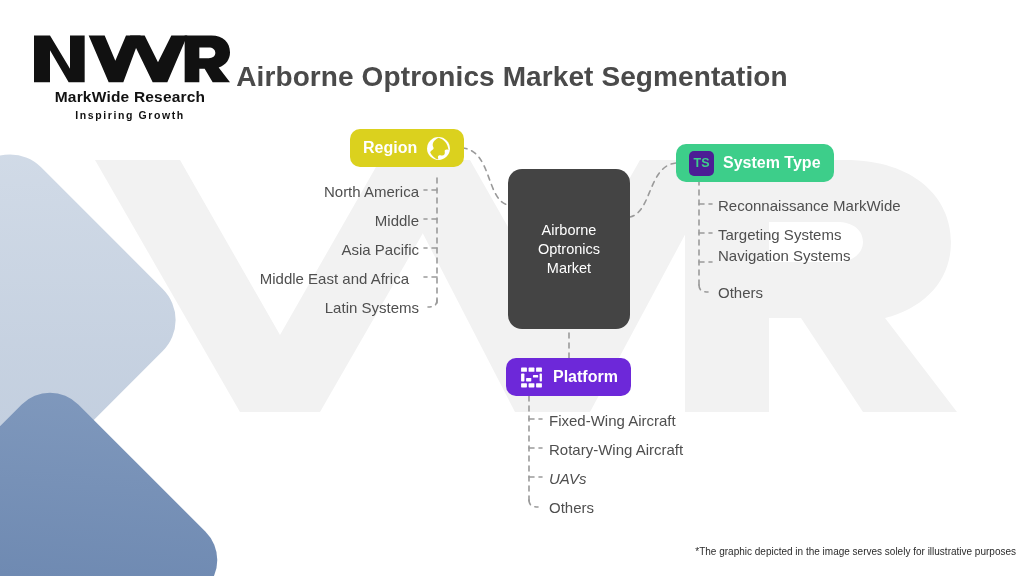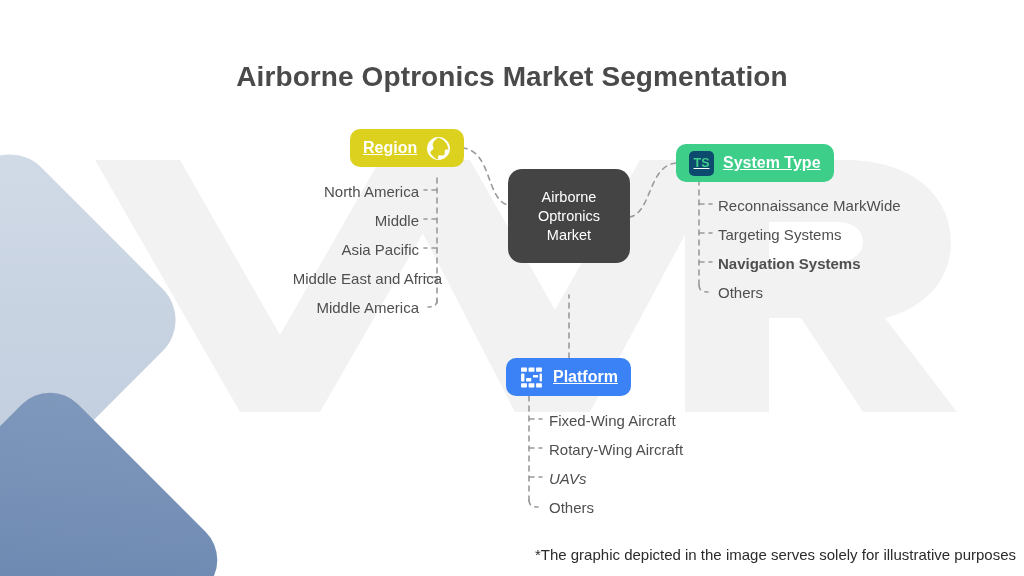--- a/index.html
+++ b/index.html
@@ -73,21 +73,21 @@
     letter-spacing: .1px;
   }
 
   
   .conn { position: absolute; left: 0; top: 0; width: 1024px; height: 576px; pointer-events: none; }
 
   
   .center-node {
     position: absolute;
     left: 508px; top: 169px;
-    width: 122px; height: 94px;
+    width: 122px; height: 160px;
     background: #444444;
     border-radius: 14px;
     display: flex; align-items: center; justify-content: center;
     color: #ffffff;
     font-size: 14.5px;
     line-height: 19px;
     text-align: center;
     font-weight: normal;
   }
 
@@ -95,34 +95,33 @@
   .badge {
     position: absolute;
     display: flex; align-items: center;
     height: 38px;
     border-radius: 10px;
     padding: 0 13px;
     color: #ffffff;
     font-size: 16px;
     font-weight: bold;
     white-space: nowrap;
-    text-decoration: underline;
   }
   .badge .blabel { line-height: 1; }
   .badge-region   { left: 350px; top: 129px; }
   .badge-system   { left: 676px; top: 144px; }
   .badge-platform { left: 506px; top: 358px; }
   .badge-region .blabel { margin-right: 9px; }
   .badge-system .blabel,
   .badge-platform .blabel { margin-left: 9px; }
 
   .ic { width: 25px; height: 25px; flex: 0 0 25px; display:block; }
   .ic-box {
     width: 25px; height: 25px; flex: 0 0 25px;
-    background: #0c4a6e;
+    background: #4c1d95;
     border-radius: 5px;
     display: flex; align-items: center; justify-content: center;
     font-size: 12.5px; font-weight: bold;
     line-height: 1;
   }
 
   
   .leaf {
     position: absolute;
     font-size: 15px;
@@ -136,40 +135,52 @@
   .source {
     position: absolute;
     left: 403px; top: 543px;
     font-size: 11.5px;
     font-weight: bold;
     color: #1b1b1b;
   }
   .disclaimer {
     position: absolute;
     right: 8px; top: 546px;
-    font-size: 15px;
+    font-size: 10px;
     color: #2b2b2b;
   }
 </style>
 </head>
 <body>
 
 <div id="stage">
 
   <svg class="wm" viewBox="0 0 880 270" aria-hidden="true">
     <g fill="#f2f2f2">
       <path d="M10 10 L95 10 L195 185 L295 10 L380 10 L235 262 L155 262 Z"></path>
       <path d="M300 10 L385 10 L470 160 L555 10 L640 10 L505 262 L430 262 Z"></path>
       <path d="M600 10 L760 10 C830 10 866 48 866 92 C866 130 840 158 800 168 L872 262 L778 262 L716 168 L684 168 L684 262 L600 262 Z M684 72 L684 112 L752 112 C768 112 778 103 778 92 C778 80 768 72 752 72 Z"></path>
     </g>
   </svg>
 
   <div class="shape-light"></div>
   <div class="shape-dark"></div>
 
+  <div class="logo">
+    <svg class="logo-mark" viewBox="0 0 300 85" width="200" height="57" aria-hidden="true">
+      <g fill="#111111">
+        <path d="M6 78 L6 8 L30 8 L60 58 L60 8 L82 8 L82 78 L58 78 L30 30 L30 78 Z"></path>
+        <path d="M88 8 L112 8 L128 46 L144 8 L166 8 L140 78 L118 78 Z"></path>
+        <path d="M150 8 L172 8 L192 48 L212 8 L236 8 L206 78 L184 78 Z"></path>
+        <path d="M232 78 L232 8 L272 8 C290 8 300 19 300 33 C300 44 294 52 283 56 L300 78 L274 78 L262 58 L254 58 L254 78 Z M254 26 L254 42 L268 42 C274 42 278 39 278 34 C278 29 274 26 268 26 Z"></path>
+      </g>
+    </svg>
+    <div class="logo-name">MarkWide Research</div>
+    <div class="logo-tag">Inspiring Growth</div>
+  </div>
 
   <div class="title">Airborne Optronics Market Segmentation</div>
 
   <svg class="conn" viewBox="0 0 1024 576" aria-hidden="true">
     <g fill="none" stroke="#9a9a9a" stroke-width="1.6" stroke-dasharray="5,5" stroke-linecap="round">
 
       <path d="M462 148 C492 150 486 200 508 205"></path>
 
       <path d="M676 163 C648 166 652 212 630 217"></path>
 
@@ -211,47 +222,47 @@
       <path d="M12 1.6 C7 4 5.5 8 7 10.5 C8.4 13 5 13.4 4 15.5 C6 20 10 22.4 12 22.4 C10.5 19 12.5 18 14.5 18.6 C17 19.4 18.6 17 18 15 C17.4 13 20 12.4 21.6 13.4 C21 7 17 3 12 1.6 Z" fill="#DBD11E"></path>
       <circle cx="16.5" cy="7.5" r="2.3" fill="#DBD11E"></circle>
     </svg>
   </div>
 
   <div class="badge badge-system" style="background:#3DCE8A">
     <span class="ic-box" style="color:#3DCE8A">TS</span>
     <span class="blabel">System Type</span>
   </div>
 
-  <div class="badge badge-platform" style="background:#3b82f6">
+  <div class="badge badge-platform" style="background:#6d28d9">
     <svg class="ic" viewBox="0 0 24 24" aria-hidden="true">
       <g fill="#ffffff">
         <rect x="2" y="2.5" width="5.6" height="4" rx="0.6"></rect>
         <rect x="9.2" y="2.5" width="5.6" height="4" rx="0.6"></rect>
         <rect x="16.4" y="2.5" width="5.6" height="4" rx="0.6"></rect>
         <rect x="2" y="8.2" width="3.2" height="7.6" rx="0.6"></rect>
         <rect x="6.8" y="12.4" width="5" height="3.4" rx="0.6"></rect>
         <rect x="13.4" y="9.6" width="5" height="2.4" rx="0.6"></rect>
         <rect x="19.8" y="8.2" width="2.2" height="7.6" rx="0.6"></rect>
         <rect x="2" y="17.5" width="5.6" height="4" rx="0.6"></rect>
         <rect x="9.2" y="17.5" width="5.6" height="4" rx="0.6"></rect>
         <rect x="16.4" y="17.5" width="5.6" height="4" rx="0.6"></rect>
       </g>
     </svg>
     <span class="blabel">Platform</span>
   </div>
 
   <div class="leaf r" style="right:605px; top:184px;">North America</div>
   <div class="leaf r" style="right:605px; top:213px;">Middle</div>
   <div class="leaf r" style="right:605px; top:242px;margin-left:48px;">Asia Pacific</div>
-  <div class="leaf r" style="right:582px; top:271px;">Middle East and Africa</div>
-  <div class="leaf r" style="right:605px; top:300px;">Middle America</div>
+  <div class="leaf r" style="right:615px; top:271px;">Middle East and Africa</div>
+  <div class="leaf r" style="right:605px; top:300px;">Latin Systems</div>
 
   <div class="leaf" style="left:718px; top:198px;">Reconnaissance MarkWide</div>
   <div class="leaf" style="left:718px; top:227px;">Targeting Systems</div>
-  <div class="leaf" style="left:718px; top:256px;font-weight:bold;">Navigation Systems</div>
+  <div class="leaf" style="left:718px; top:248px;">Navigation Systems</div>
   <div class="leaf" style="left:718px; top:285px;">Others</div>
 
   <div class="leaf" style="left:549px; top:413px;">Fixed-Wing Aircraft</div>
   <div class="leaf" style="left:549px; top:442px;">Rotary-Wing Aircraft</div>
   <div class="leaf" style="left:549px; top:471px;font-style:italic;">UAVs</div>
   <div class="leaf" style="left:549px; top:500px;">Others</div>
 
   <div class="disclaimer">*The graphic depicted in the image serves solely for illustrative purposes</div>
 
 </div>

